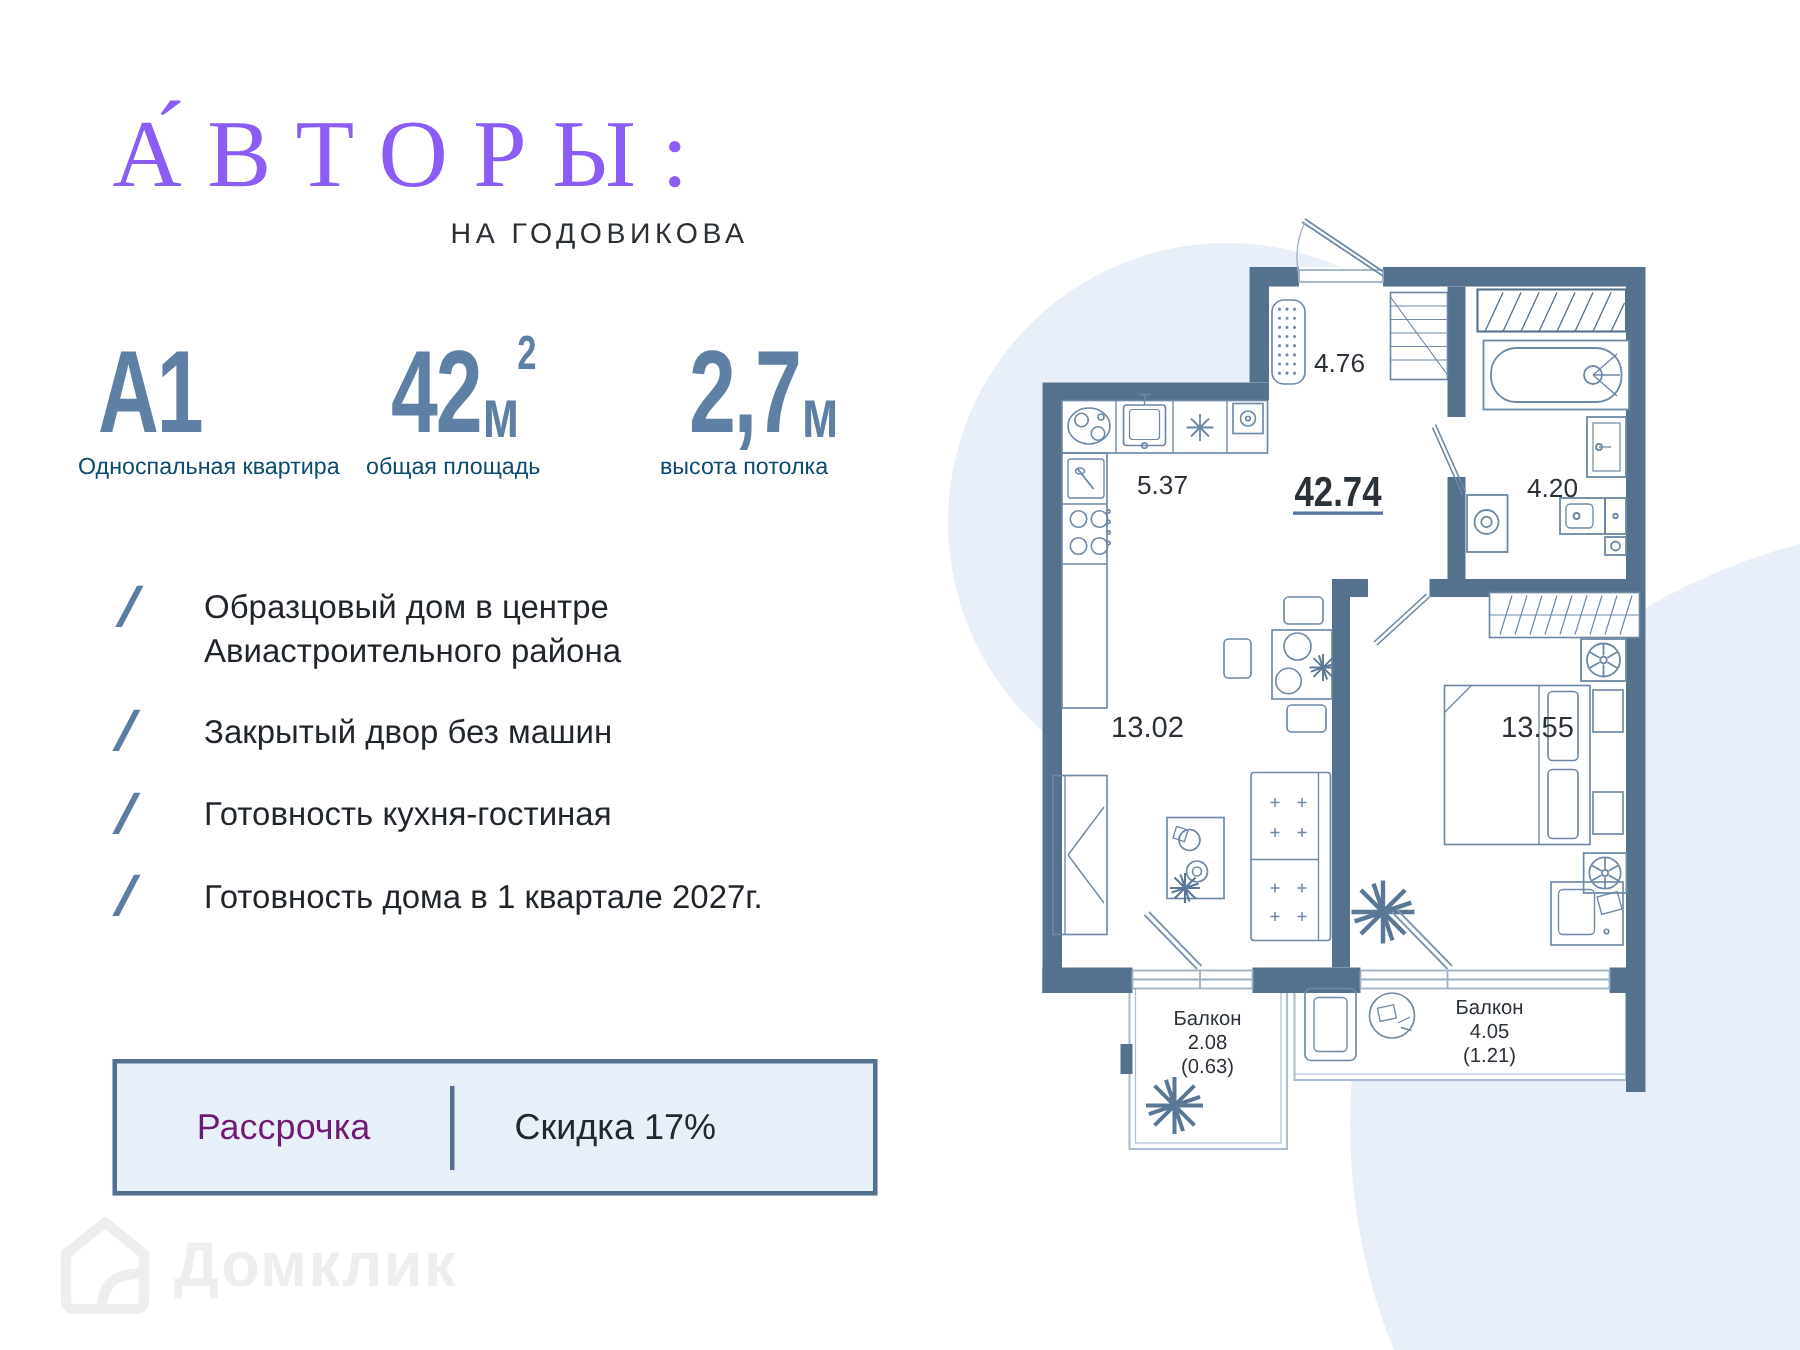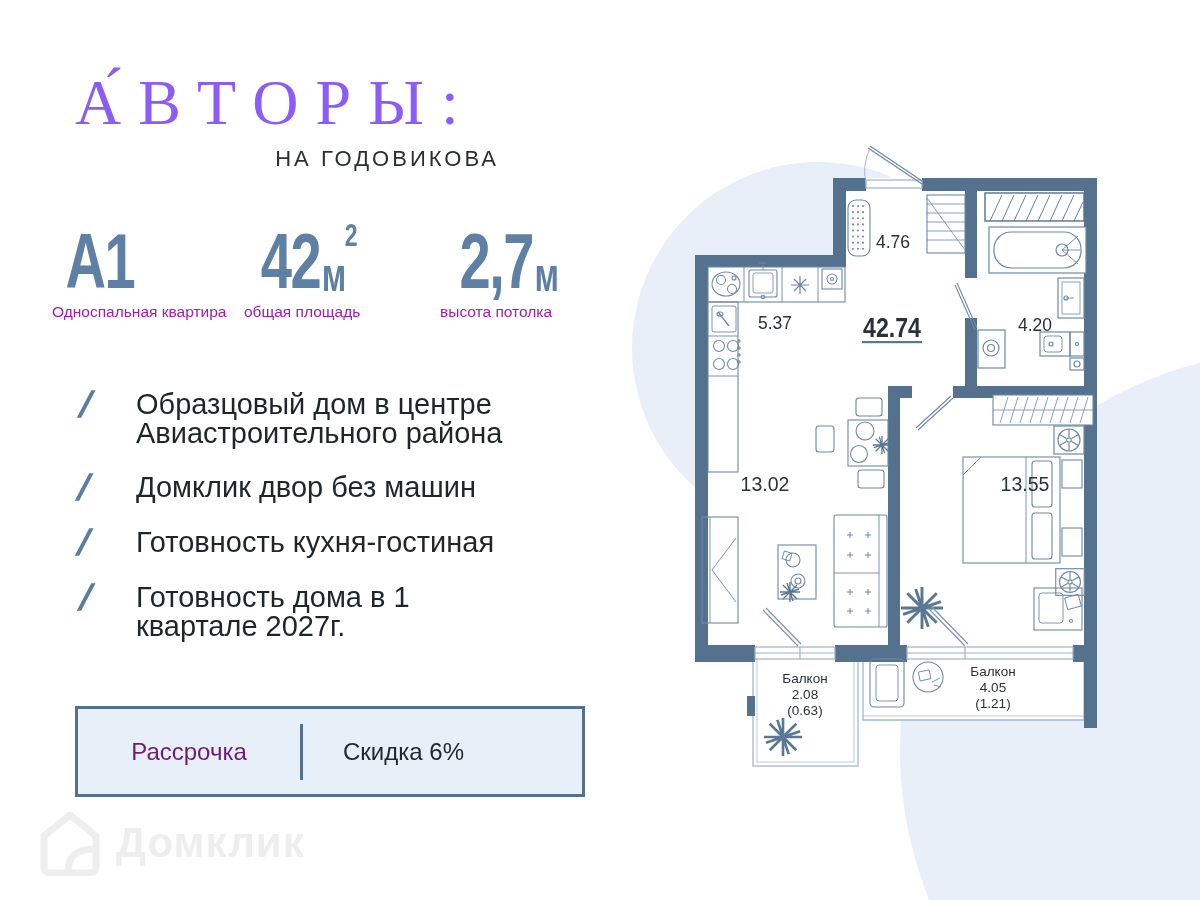--- a/index.html
+++ b/index.html
@@ -6,41 +6,41 @@
   .page{position:relative;width:1200px;height:900px;overflow:hidden;background:#ffffff;
         font-family:"Liberation Sans",sans-serif;color:#23282e;}
   .blob{position:absolute;border-radius:50%;background:#e9eff8;}
   .blob1{left:632px;top:162px;width:372px;height:372px;}
   .blob2{left:900px;top:350px;width:800px;height:800px;}
 
   
   .logo{position:absolute;left:75px;top:66px;font-family:"Liberation Serif",serif;
         font-size:64px;font-weight:500;letter-spacing:17px;color:#8b5cf6;}
   .sublogo{position:absolute;left:75px;top:146px;width:424px;text-align:right;
-        font-size:22px;letter-spacing:3px;color:#2a2f35;}
+        font-size:19px;letter-spacing:3px;color:#2a2f35;}
 
   
   .specs{position:absolute;left:52px;top:228px;display:flex;}
   .spec{display:flex;flex-direction:column;align-items:flex-start;}
   .spec:nth-child(1){width:192px;}
   .spec:nth-child(2){width:196px;}
   .spec:nth-child(3){width:168px;}
   .spec-value{display:inline-flex;align-items:flex-end;transform:scaleX(.72);
         transform-origin:50% 100%;color:#5e80a4;font-weight:bold;line-height:.86;}
   .spec-num{font-size:78px;letter-spacing:-2px;}
   .spec-unit{font-size:46px;position:relative;margin-left:2px;}
   .spec-unit .sup{position:absolute;top:-34px;right:-16px;font-size:32px;}
-  .spec-label{margin-top:8px;font-size:15.5px;color:#a21caf;white-space:nowrap;}
+  .spec-label{margin-top:8px;font-size:15.5px;color:#0c4a6e;white-space:nowrap;}
 
   
   .features{position:absolute;left:78px;top:390px;width:470px;}
   .feature{display:flex;margin-bottom:25px;}
   .feature-slash{width:58px;flex:0 0 58px;color:#5b7da1;font-size:37px;line-height:30px;
         font-weight:bold;font-style:italic;transform:skewX(-8deg);}
-  .feature-text{font-size:29px;line-height:29px;color:#1f252b;max-width:375px;}
+  .feature-text{font-size:22px;line-height:29px;color:#1f252b;max-width:375px;}
 
   
   .offer{position:absolute;left:75px;top:706px;width:504px;height:85px;background:#e7f0f9;
         border:3px solid #53718f;display:flex;align-items:center;}
   .offer-left{width:222px;text-align:center;font-size:24px;color:#701a75;}
   .offer-divider{width:3px;height:56px;background:#53718f;}
   .offer-right{padding-left:40px;font-size:24px;line-height:30px;color:#23282e;}
 
   
   .watermark{position:absolute;left:38px;top:810px;display:flex;align-items:center;}
@@ -86,37 +86,37 @@
     </div>
   </div>
 
   <div class="features">
     <div class="feature">
       <span class="feature-slash">/</span>
       <span class="feature-text">Образцовый дом в центре Авиастроительного района</span>
     </div>
     <div class="feature">
       <span class="feature-slash">/</span>
-      <span class="feature-text">Домклик двор без машин</span>
+      <span class="feature-text">Закрытый двор без машин</span>
     </div>
     <div class="feature">
       <span class="feature-slash">/</span>
       <span class="feature-text">Готовность кухня-гостиная</span>
     </div>
     <div class="feature">
       <span class="feature-slash">/</span>
       <span class="feature-text">Готовность дома в 1 квартале 2027г.</span>
     </div>
   </div>
 
   <div class="offer">
     <div class="offer-left">Рассрочка</div>
     <div class="offer-divider"></div>
     <div class="offer-right">
-      <div>Скидка 6%</div>
+      <div>Скидка 17%</div>
     </div>
   </div>
 
   <div class="watermark">
     <svg width="64" height="66" viewBox="0 0 64 66">
       <path d="M32,5 L58,26 V57 a6,6 0 0 1 -6,6 H12 a6,6 0 0 1 -6,-6 V26 Z" fill="none" stroke="#eeeeee" stroke-width="7" stroke-linejoin="round"></path>
       <path d="M30,63 C30,46 38,39 57,39" fill="none" stroke="#eeeeee" stroke-width="7"></path>
     </svg>
     <span class="wm-text">Домклик</span>
   </div>

